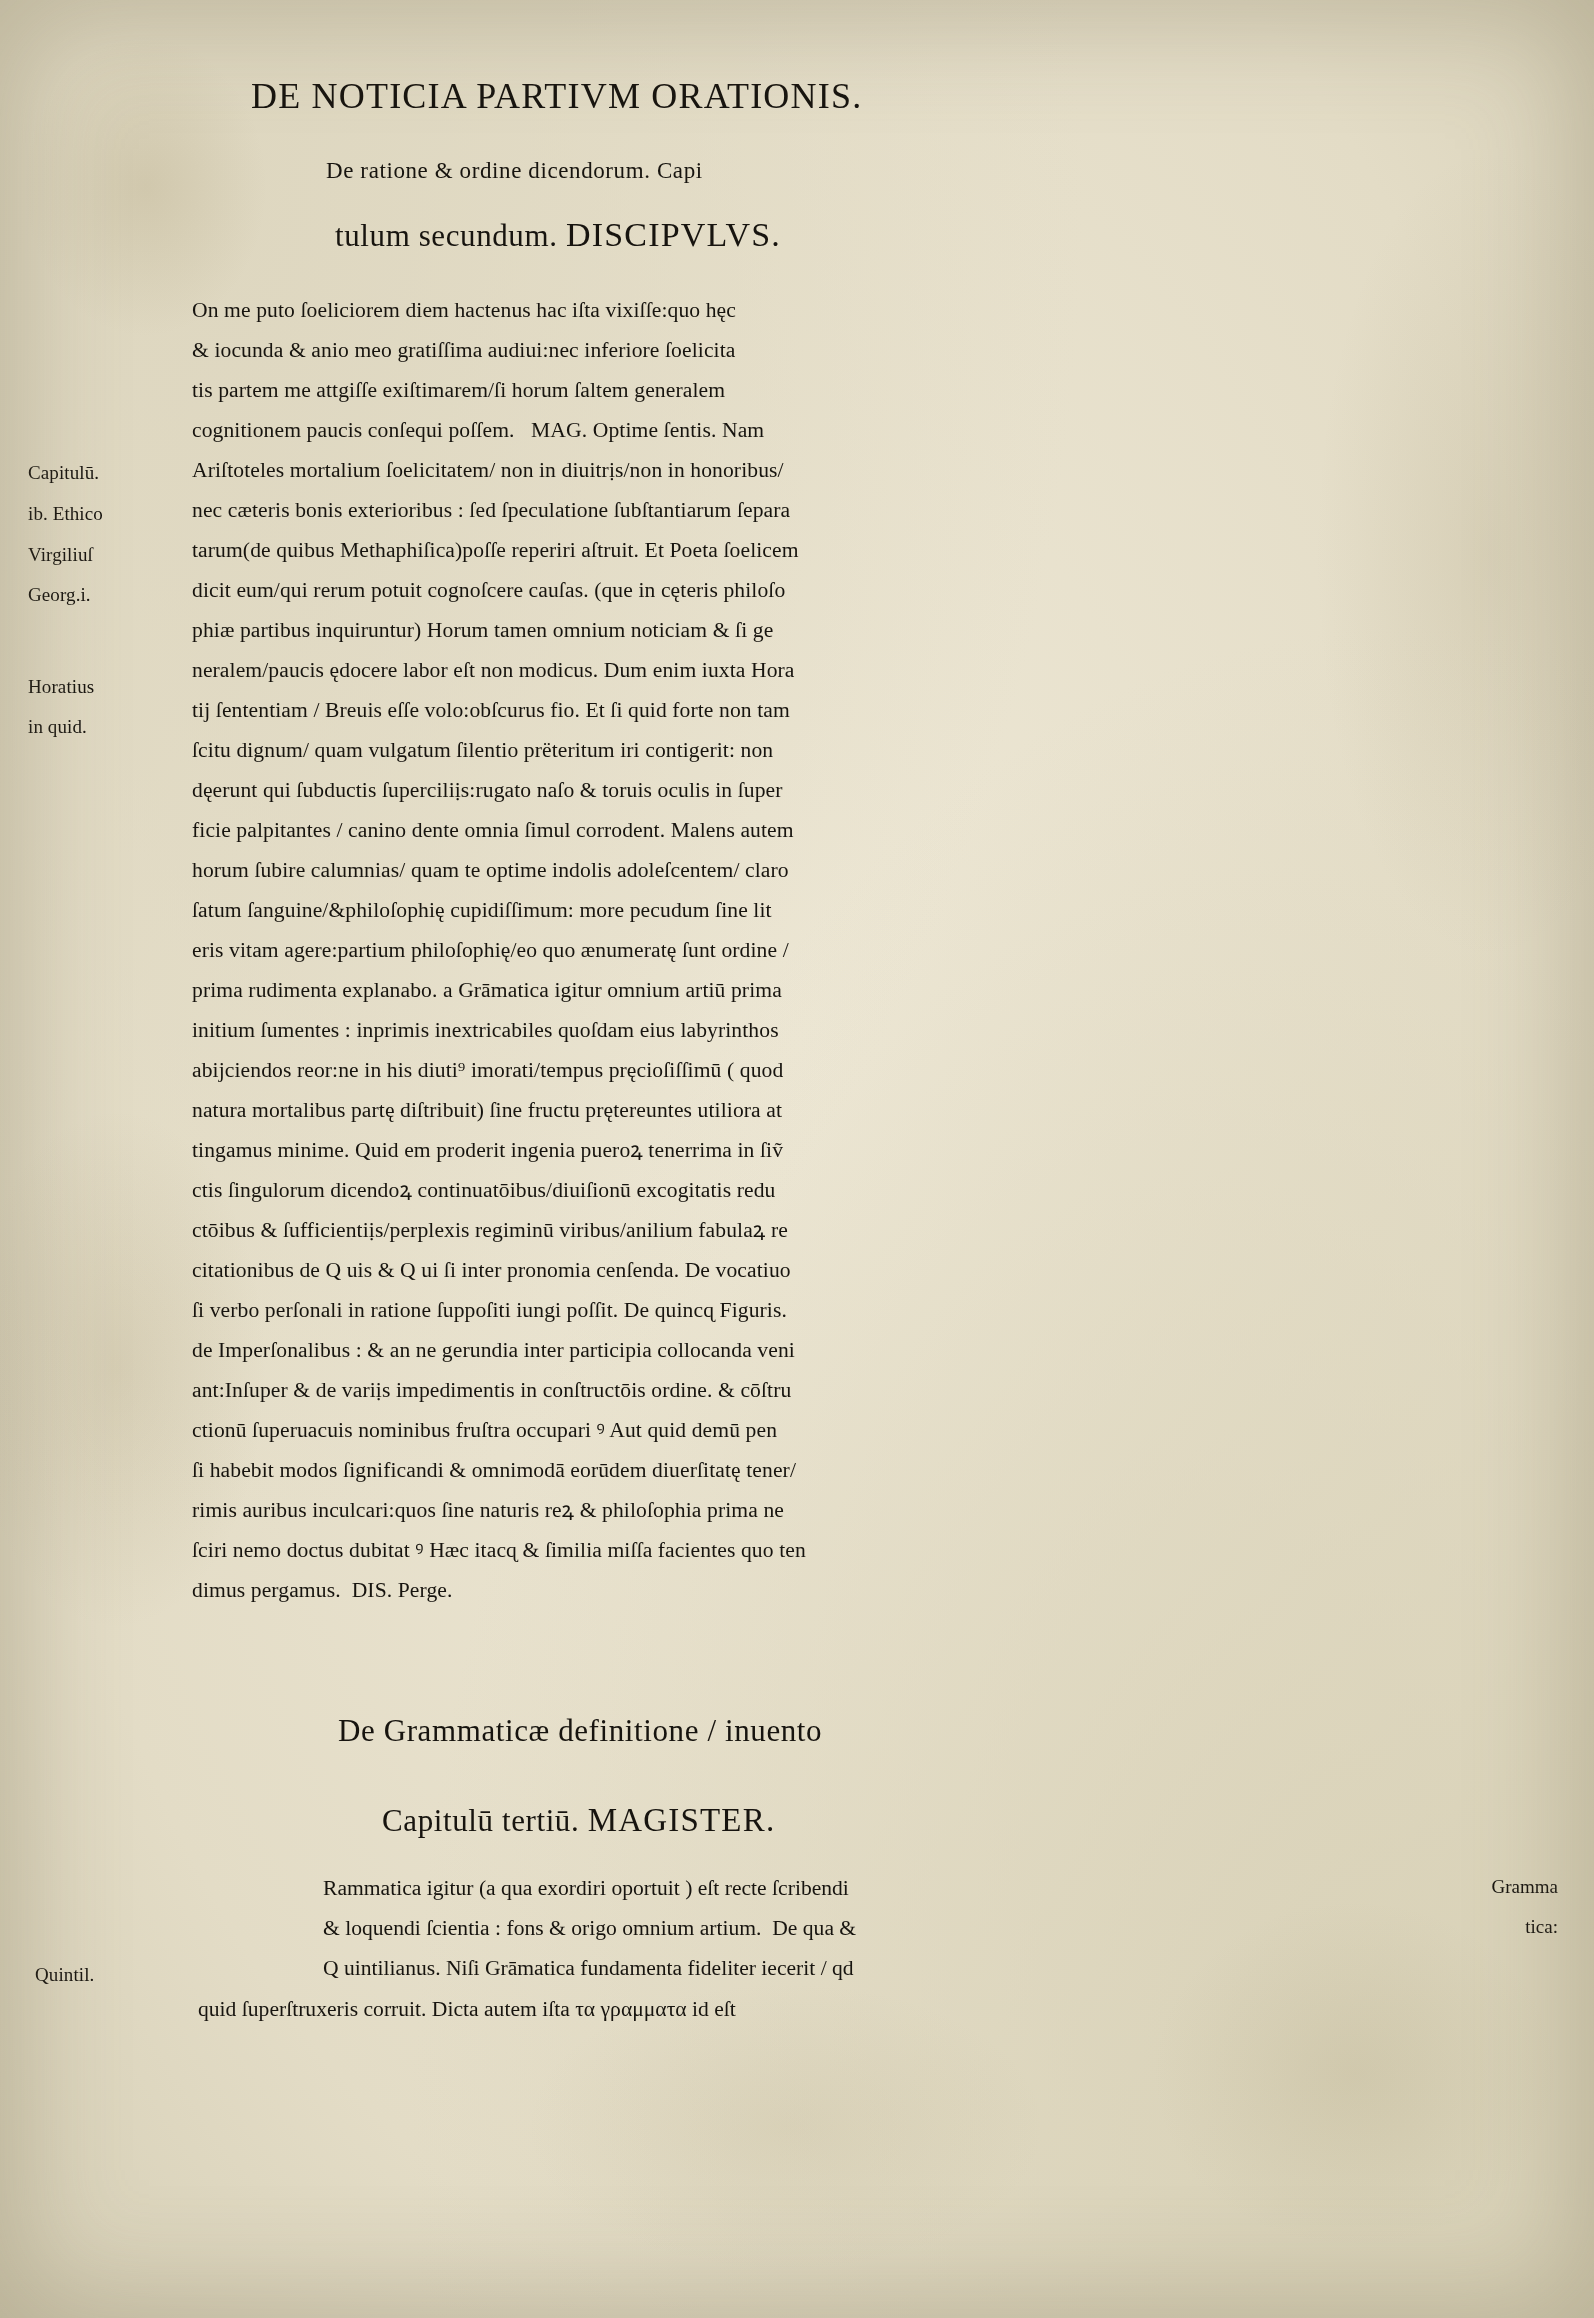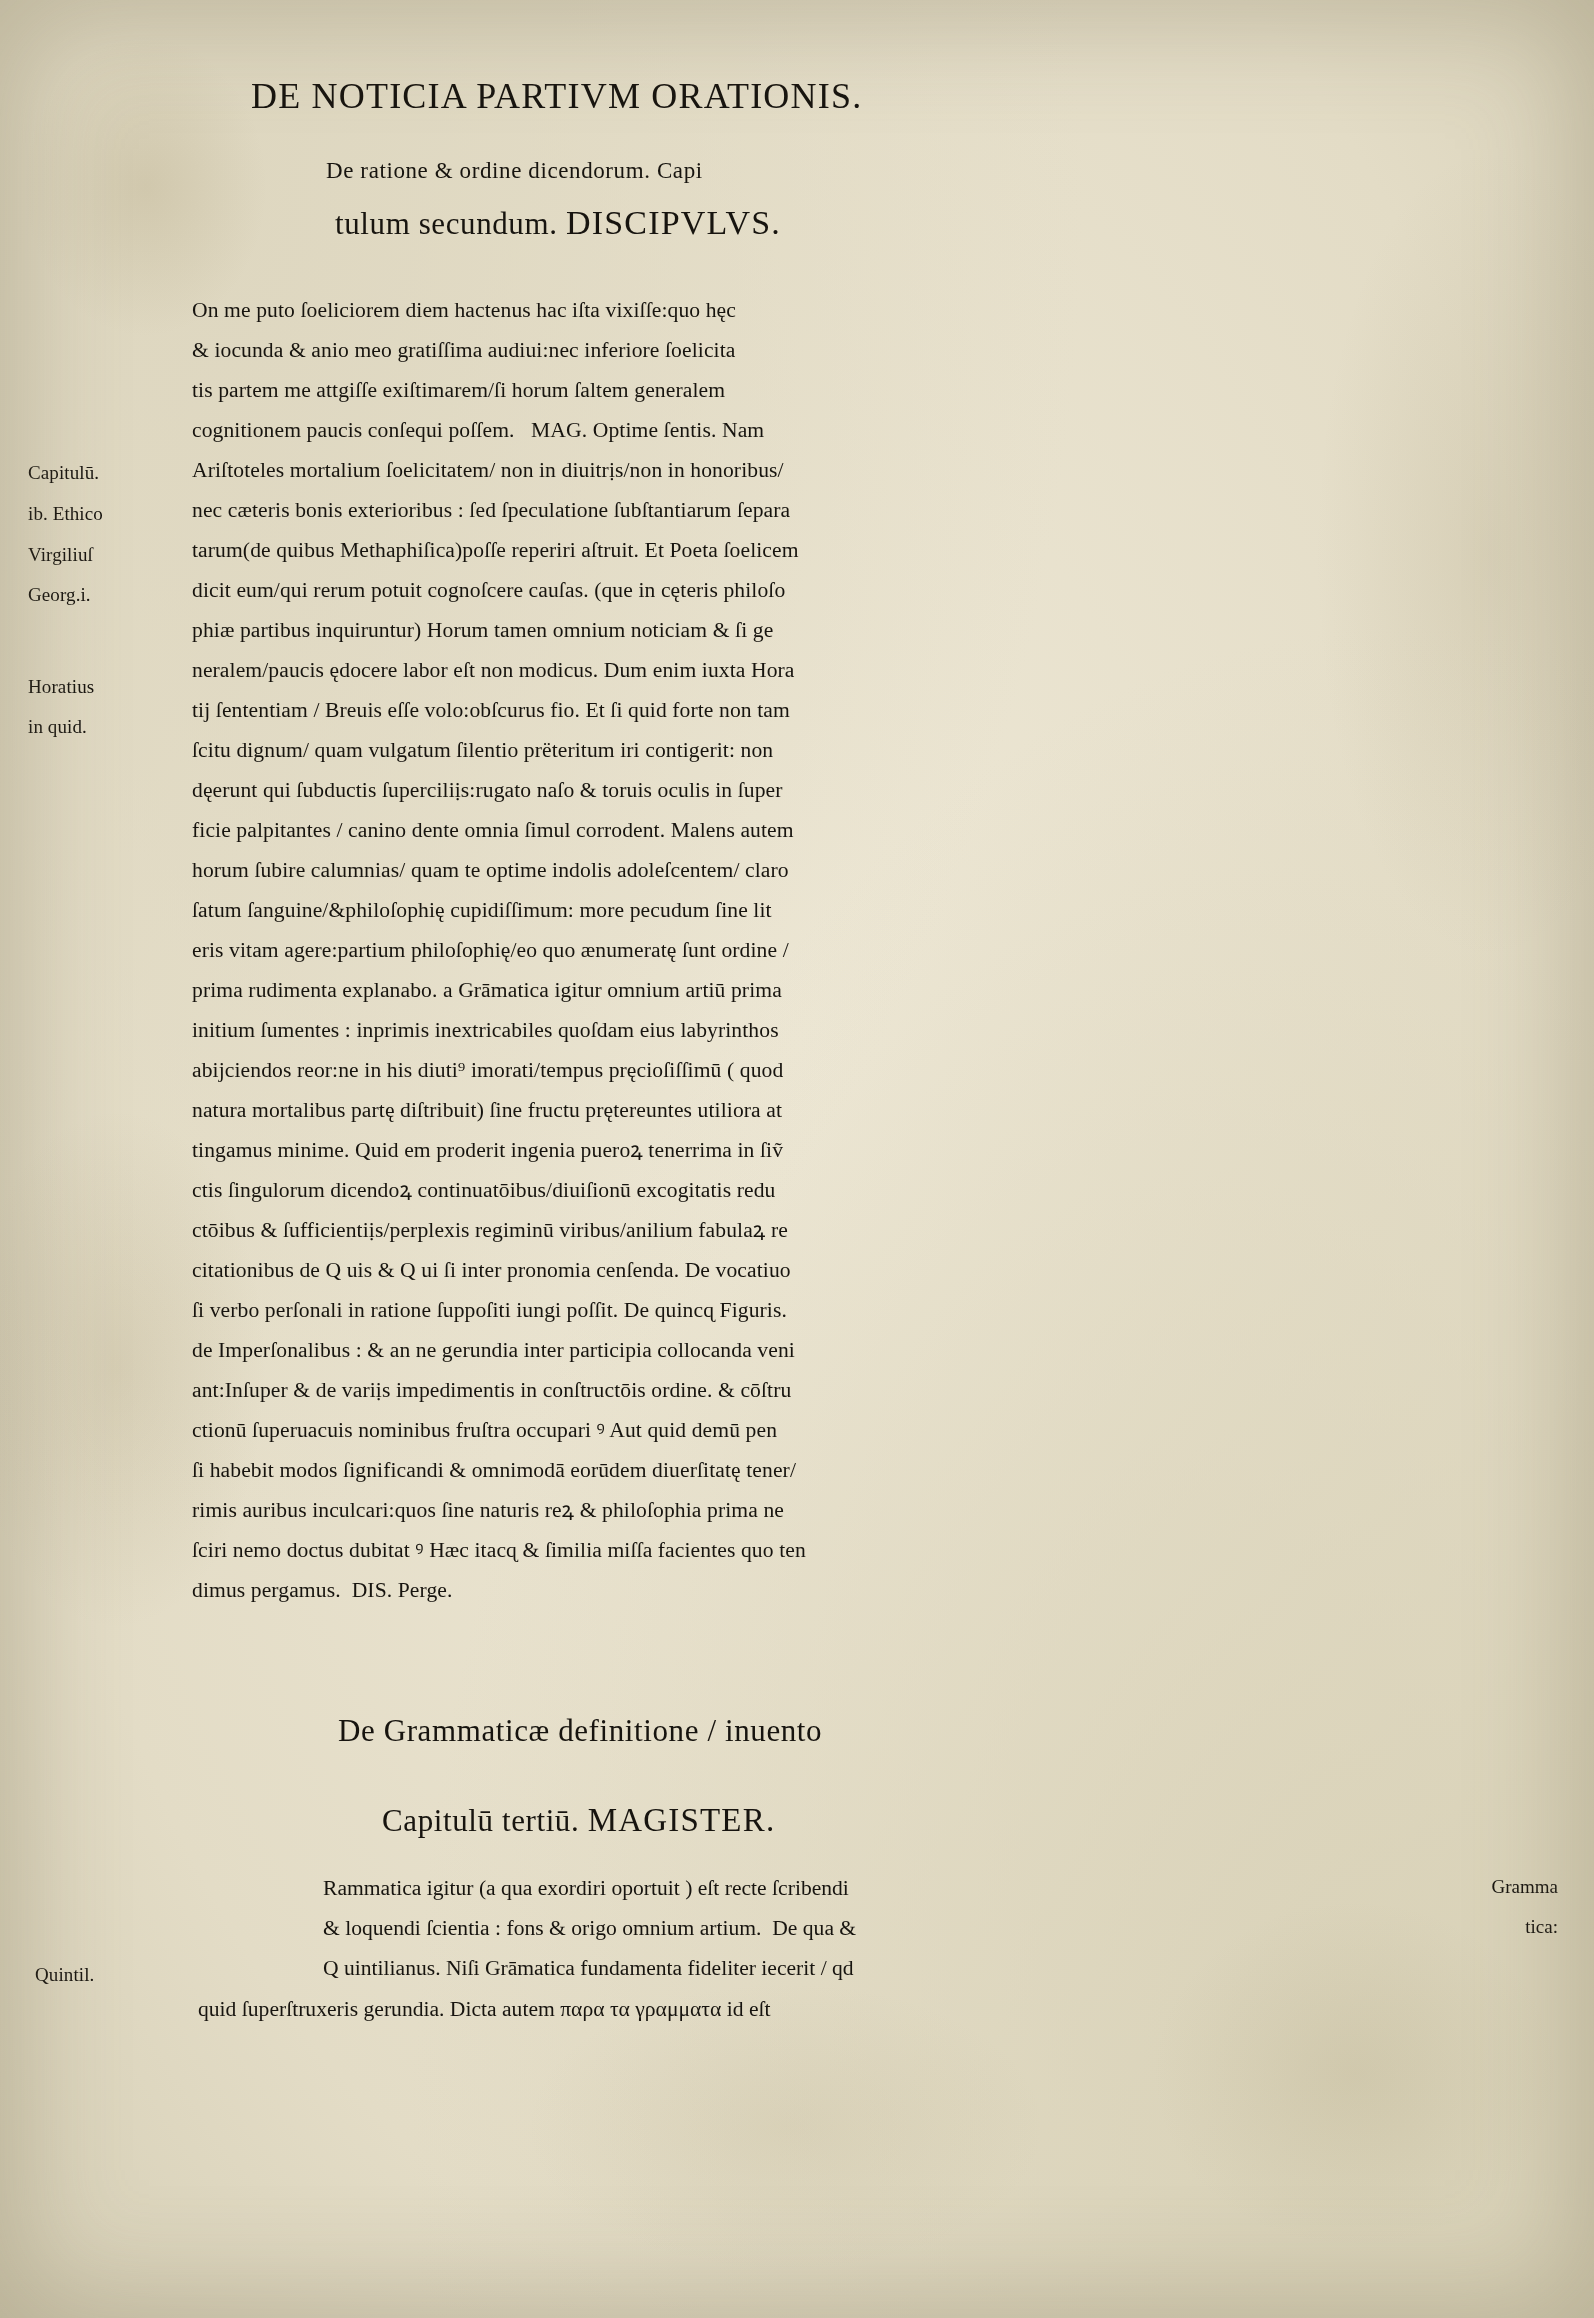--- a/index.html
+++ b/index.html
@@ -54,21 +54,21 @@
   #title-main {
     left: 251px; top: 75px;
     font-size: 36px;
     letter-spacing: 1.2px;
   }
   #sub1 {
     left: 326px; top: 158px;
     font-size: 23px;
   }
   #sub2 {
-    left: 335px; top: 204px;
+    left: 335px; top: 216px;
     font-size: 31px;
   }
   #sub2 .big { font-size: 34px; letter-spacing: 1.2px; }
 
   
   .margin-note {
     position: absolute;
     left: 28px;
     font-size: 19px;
     letter-spacing: 0.1px;
@@ -202,19 +202,19 @@
       <span>Capitulū tertiū. </span><span class="big">MAGISTER.</span>
     </div>
 
     <div id="body-tail">
       <p>Rammatica igitur (a qua exordiri oportuit ) eſt recte ſcribendi
 &amp; loquendi ſcientia : fons &amp; origo omnium artium.  De qua &amp;
 Q uintilianus. Niſi Grāmatica fundamenta fideliter iecerit / qd</p>
     </div>
 
     <div id="tail-last">
-      <p>quid ſuperſtruxeris gerundia. Dicta autem παρα τα γραμματα id eſt</p>
+      <p>quid ſuperſtruxeris corruit. Dicta autem iſta τα γραμματα id eſt</p>
     </div>
 
   </div>
   <div class="edge-dark"></div>
 </div>
 
 
 </body></html>

